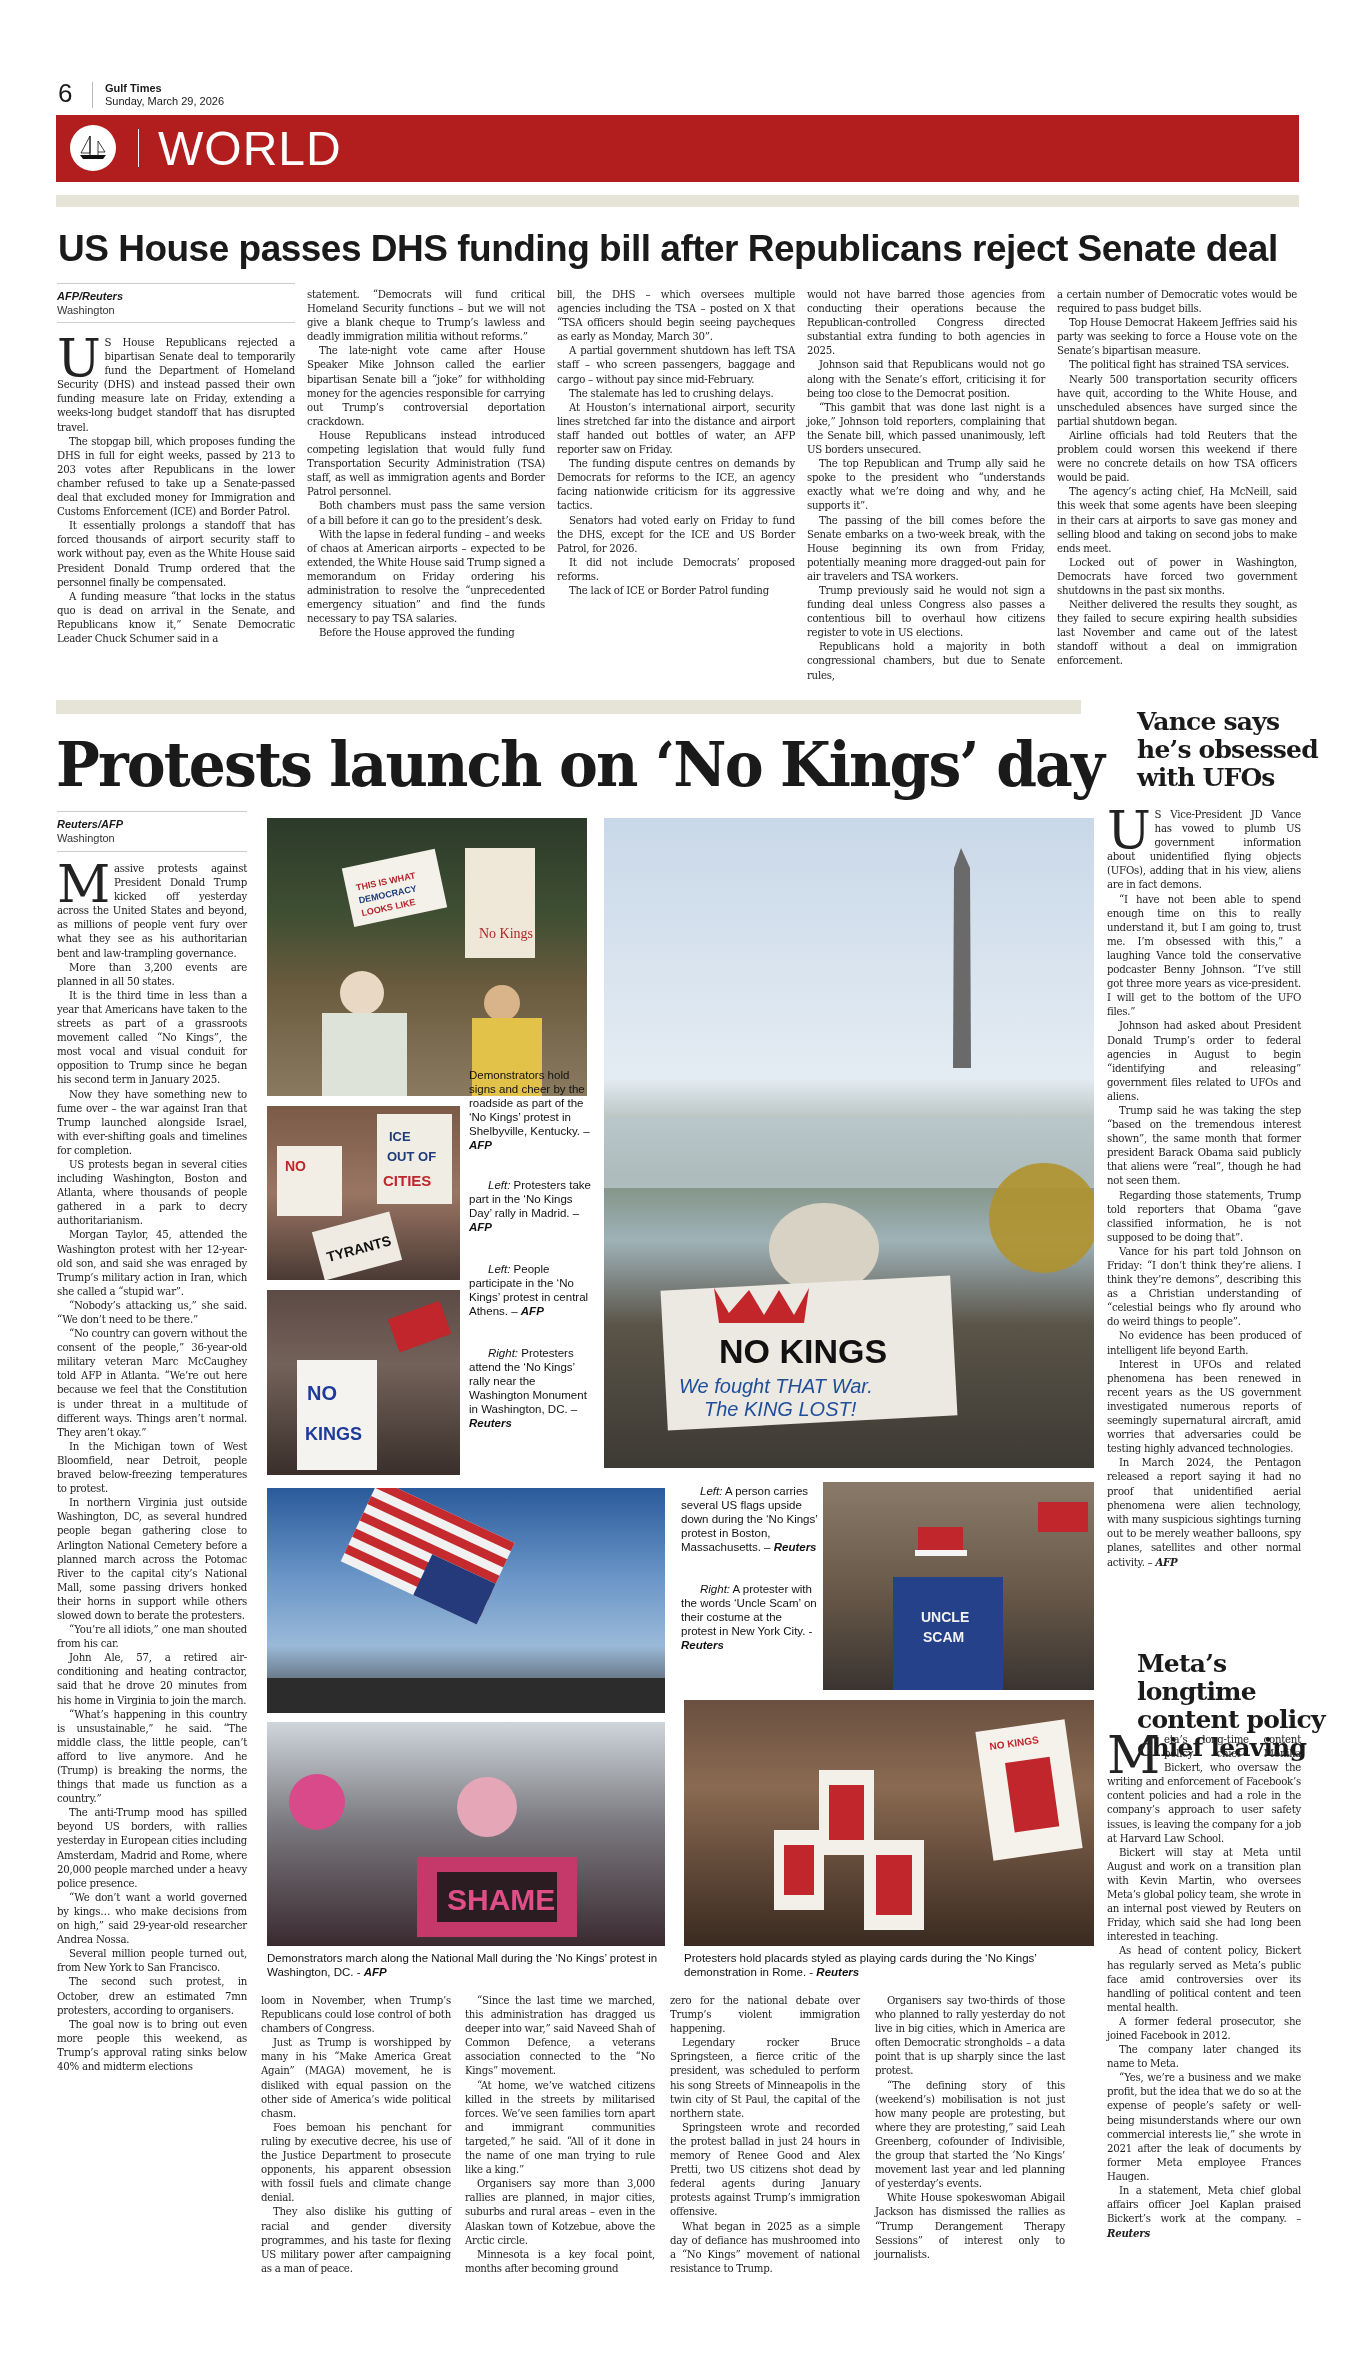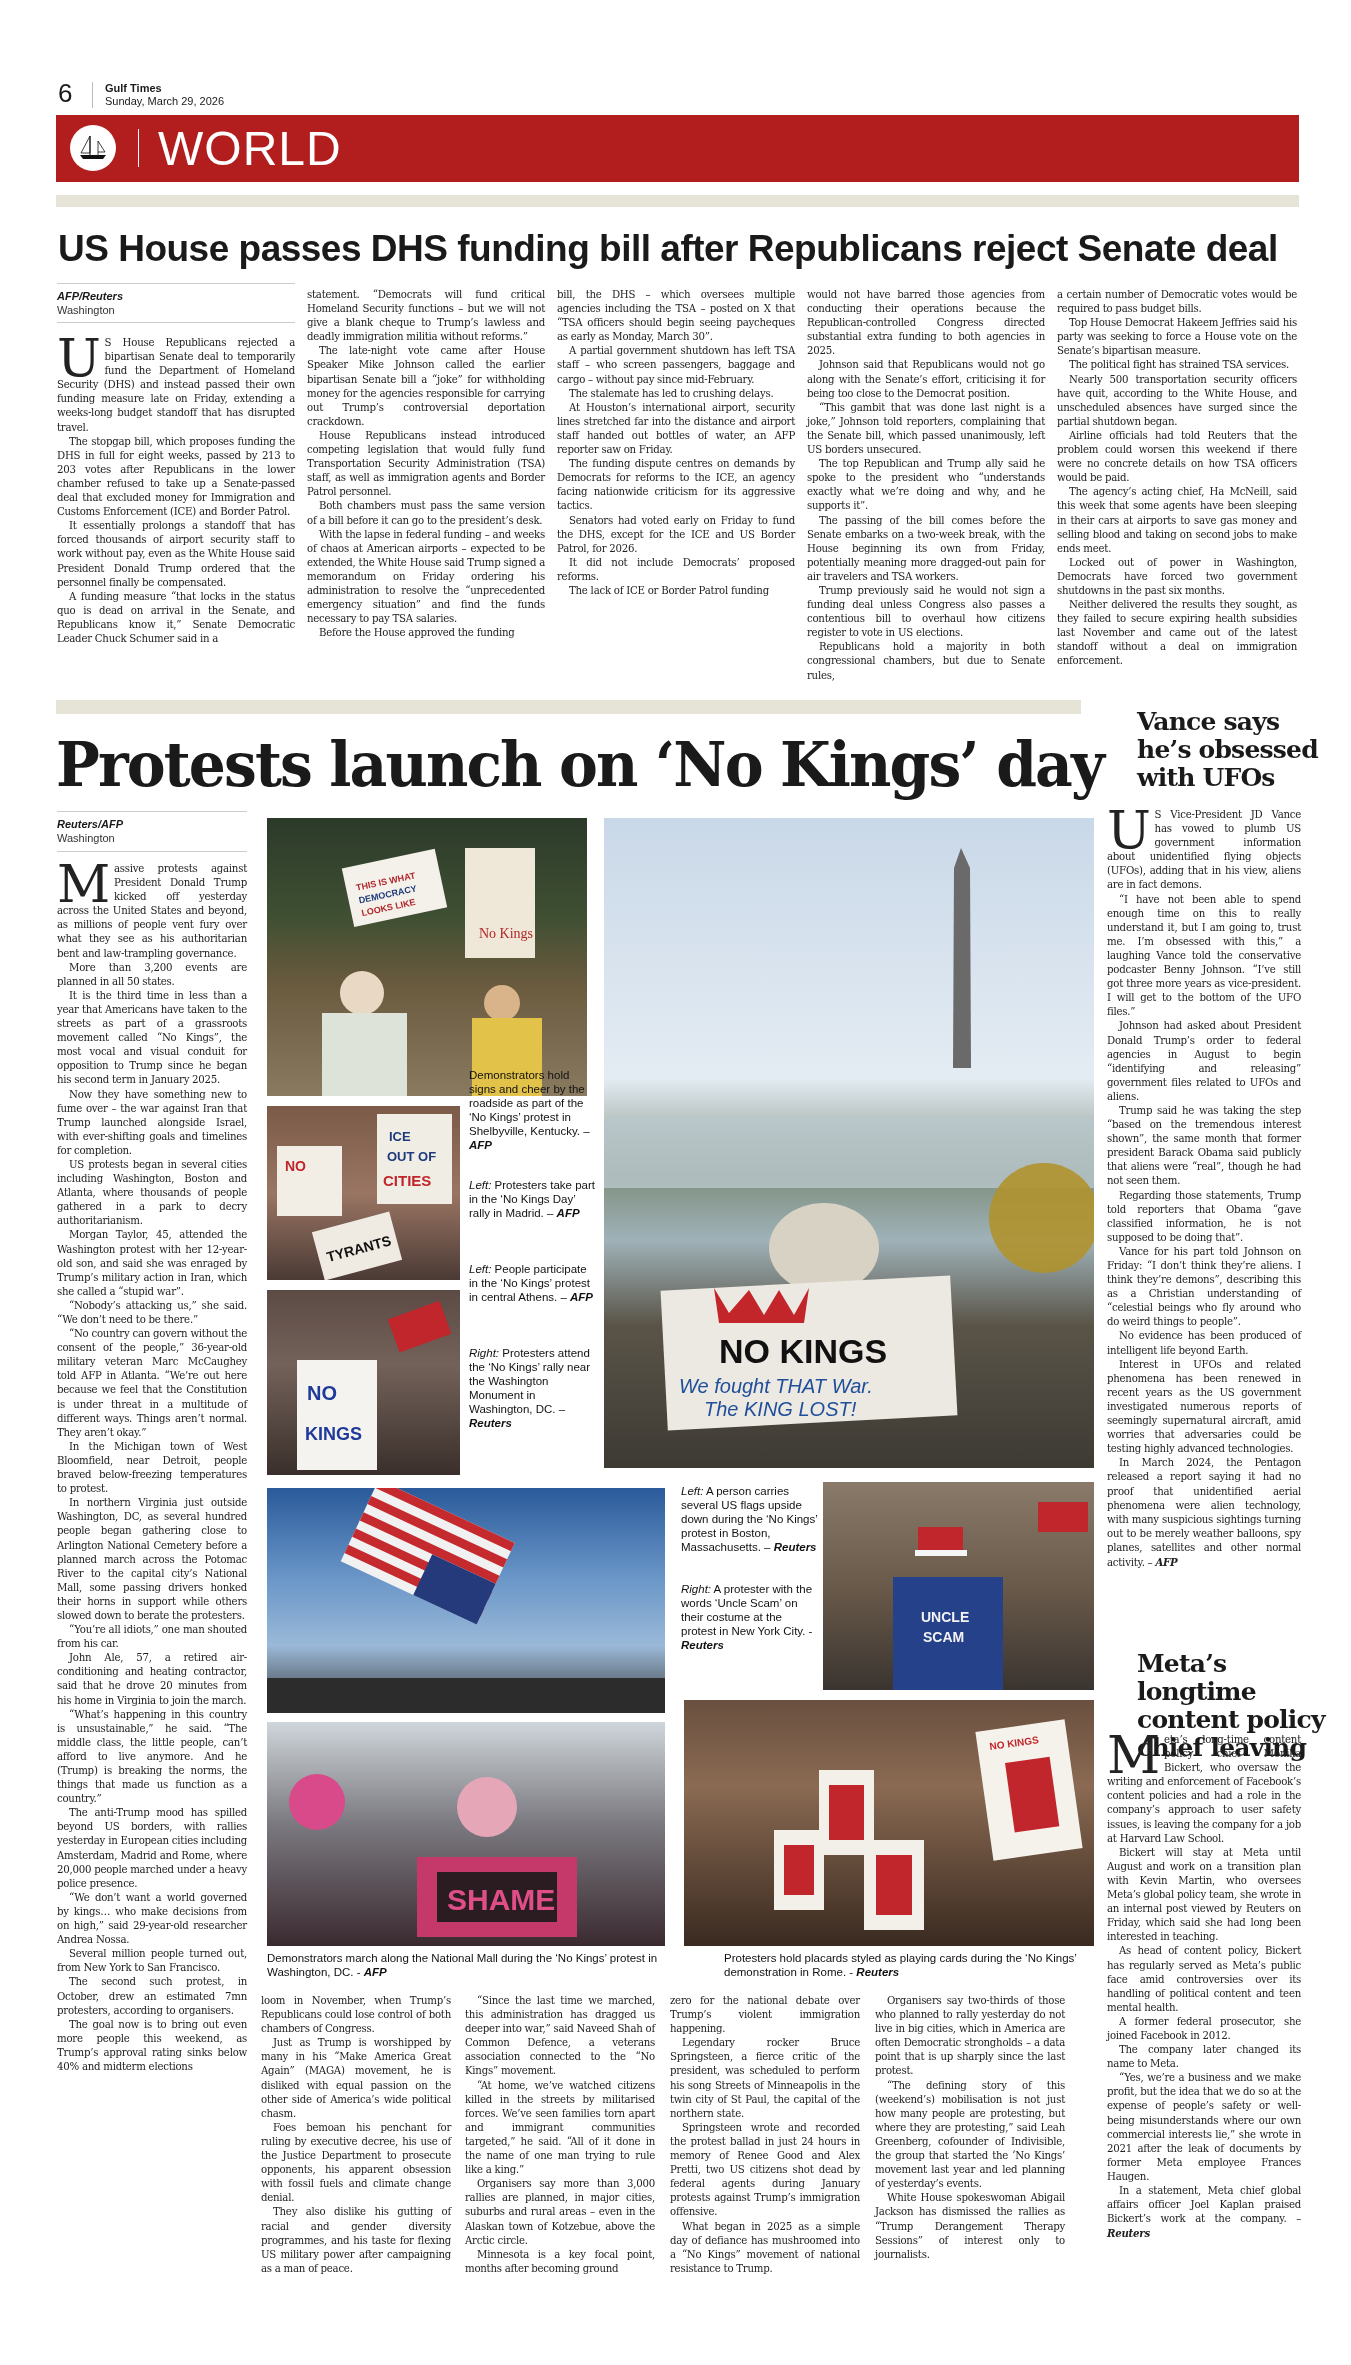--- a/index.html
+++ b/index.html
@@ -31,21 +31,21 @@
   
   .col { font-family: "DejaVu Serif", serif; font-size: 10.2px; line-height: 14.1px; text-align: justify; hyphens: auto; color: #222; letter-spacing: -0.25px; }
   .col p { text-indent: 12px; }
   .col p.first { text-indent: 0; }
   .dropcap { float: left; font-size: 52px; line-height: 40px; padding-right: 4px; margin-top: 2px; font-family: "DejaVu Serif", serif; }
   .credit { font-style: italic; font-weight: bold; }
 
   
   .photo { overflow: hidden; }
   .cap { font-family: "Liberation Sans", sans-serif; font-size: 11.5px; line-height: 14px; color: #111; }
-  .cap i { font-style: italic; }
+  .cap i { font-style: italic; margin-left: 19px; }
   .cap b { font-style: italic; font-weight: bold; }
 </style>
 </head>
 <body>
 
 <div class="abs page-num">6</div>
 <div class="abs mast-sep"></div>
 <div class="abs pub-name">Gulf Times</div>
 <div class="abs pub-date">Sunday, March 29, 2026</div>
 
@@ -262,21 +262,21 @@
     <rect x="90" y="130" width="50" height="80" fill="#f3f0ea"></rect>
     <rect x="145" y="85" width="35" height="55" fill="#c0262b"></rect>
     <rect x="192" y="155" width="36" height="60" fill="#c0262b"></rect>
     <rect x="100" y="145" width="30" height="50" fill="#c0262b"></rect>
   </svg>
 </div>
 
 <div class="abs cap" style="left:267px; top:1951px; width:400px;">
   <span>Demonstrators march along the National Mall during the ‘No Kings’ protest in Washington, DC. -</span> <b>AFP</b>
 </div>
-<div class="abs cap" style="left:724px; top:1951px; width:410px;">
+<div class="abs cap" style="left:684px; top:1951px; width:410px;">
   <span>Protesters hold placards styled as playing cards during the ‘No Kings’ demonstration in Rome. -</span> <b>Reuters</b>
 </div>
 
 <div class="abs col" style="left:261px; top:1994px; width:190px;">
   <p class="first">loom in November, when Trump’s Republicans could lose control of both chambers of Congress.</p>
   <p>Just as Trump is worshipped by many in his “Make America Great Again” (MAGA) movement, he is disliked with equal passion on the other side of America’s wide political chasm.</p>
   <p>Foes bemoan his penchant for ruling by executive decree, his use of the Justice Department to prosecute opponents, his apparent obsession with fossil fuels and climate change denial.</p>
   <p>They also dislike his gutting of racial and gender diversity programmes, and his taste for flexing US military power after campaigning as a man of peace.</p>
 </div>
 <div class="abs col" style="left:465px; top:1994px; width:190px;">

